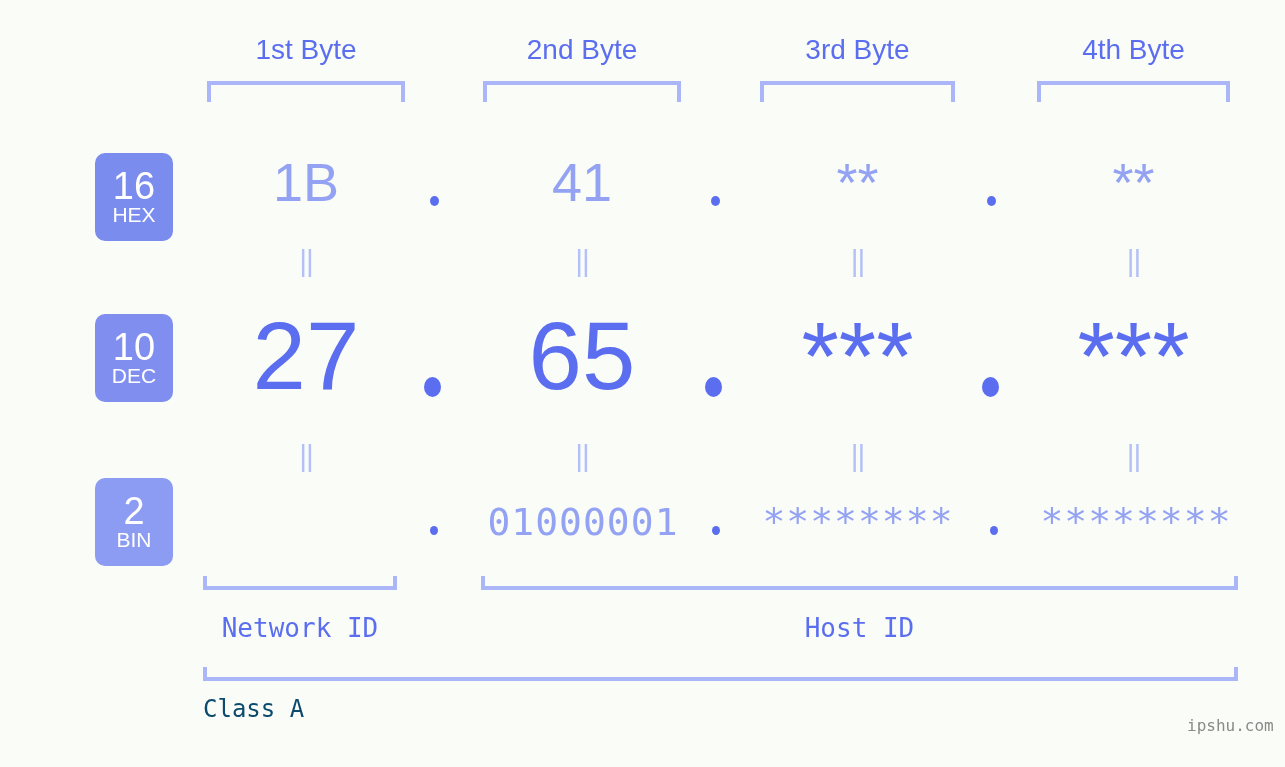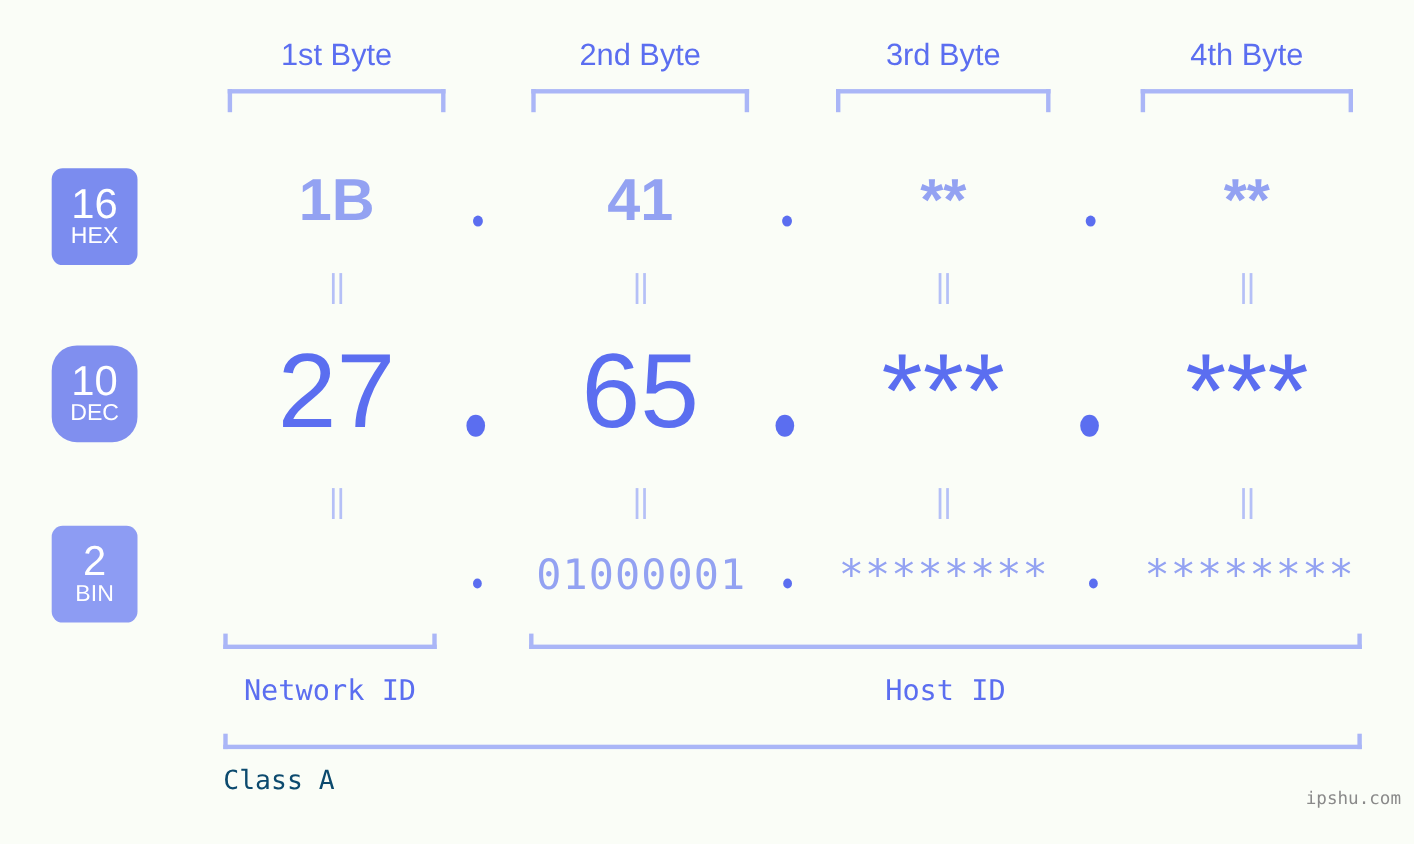--- a/index.html
+++ b/index.html
@@ -58,20 +58,21 @@
   .badge {
     position: absolute;
     width: 78px;
     border-radius: 10px;
     color: #ffffff;
     display: flex;
     flex-direction: column;
     align-items: center;
     justify-content: center;
     box-sizing: border-box;
+    margin-left: 48px;
   }
   .badge .num {
     font-size: 38px;
     line-height: 0.95;
     font-weight: 400;
     font-family: "Liberation Sans", sans-serif;
   }
   .badge .nm {
     font-size: 21px;
     line-height: 1.05;
@@ -83,21 +84,20 @@
   .cell {
     position: absolute;
     text-align: center;
     white-space: nowrap;
     line-height: 1;
   }
   .hex-val {
     color: #93a2f2;
     font-size: 54px;
     font-family: "Liberation Sans", sans-serif;
-    font-weight: bold;
   }
   .dec-val {
     color: #5b6ef0;
     font-size: 96px;
     font-family: "Liberation Sans", sans-serif;
   }
   .bin-val {
     color: #93a2f2;
     font-size: 38px;
     font-family: "DejaVu Sans Mono", monospace;
@@ -178,21 +178,21 @@
   <div class="dot sm" style="left:711px; top:196px;"></div>
   <div class="cell hex-val" style="left:760px; top:155px; width:195px;">**</div>
   <div class="dot sm" style="left:987px; top:196px;"></div>
   <div class="cell hex-val" style="left:1037px; top:155px; width:193px;">**</div>
 
   <div class="eq" style="left:207px; top:246px; width:198px; text-align:center;">||</div>
   <div class="eq" style="left:483px; top:246px; width:198px; text-align:center;">||</div>
   <div class="eq" style="left:760px; top:246px; width:195px; text-align:center;">||</div>
   <div class="eq" style="left:1037px; top:246px; width:193px; text-align:center;">||</div>
 
-  <div class="badge" style="left:47px; top:314px; height:88px; background:#808fef;border-radius:23px;">
+  <div class="badge" style="left:47px; top:314px; height:88px; background:#808fef;">
     <span class="num">10</span>
     <span class="nm">DEC</span>
   </div>
 
   <div class="cell dec-val" style="left:207px; top:308px; width:198px;">27</div>
   <div class="dot lg" style="left:424px; top:377px;"></div>
   <div class="cell dec-val" style="left:483px; top:308px; width:198px;">65</div>
   <div class="dot lg" style="left:705px; top:377px;"></div>
   <div class="cell dec-val" style="left:760px; top:308px; width:195px;">***</div>
   <div class="dot lg" style="left:982px; top:377px;"></div>

